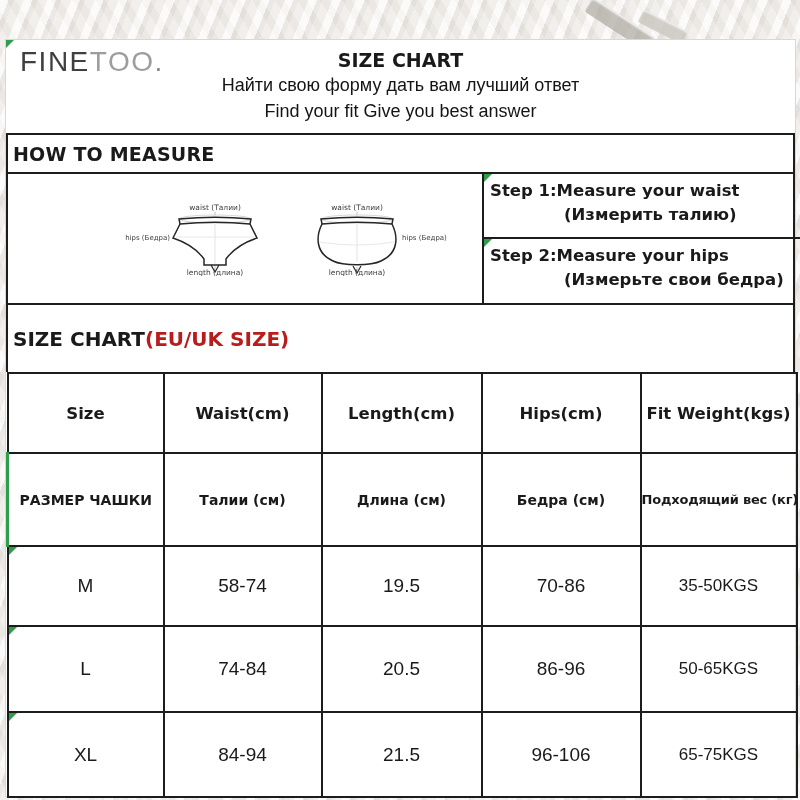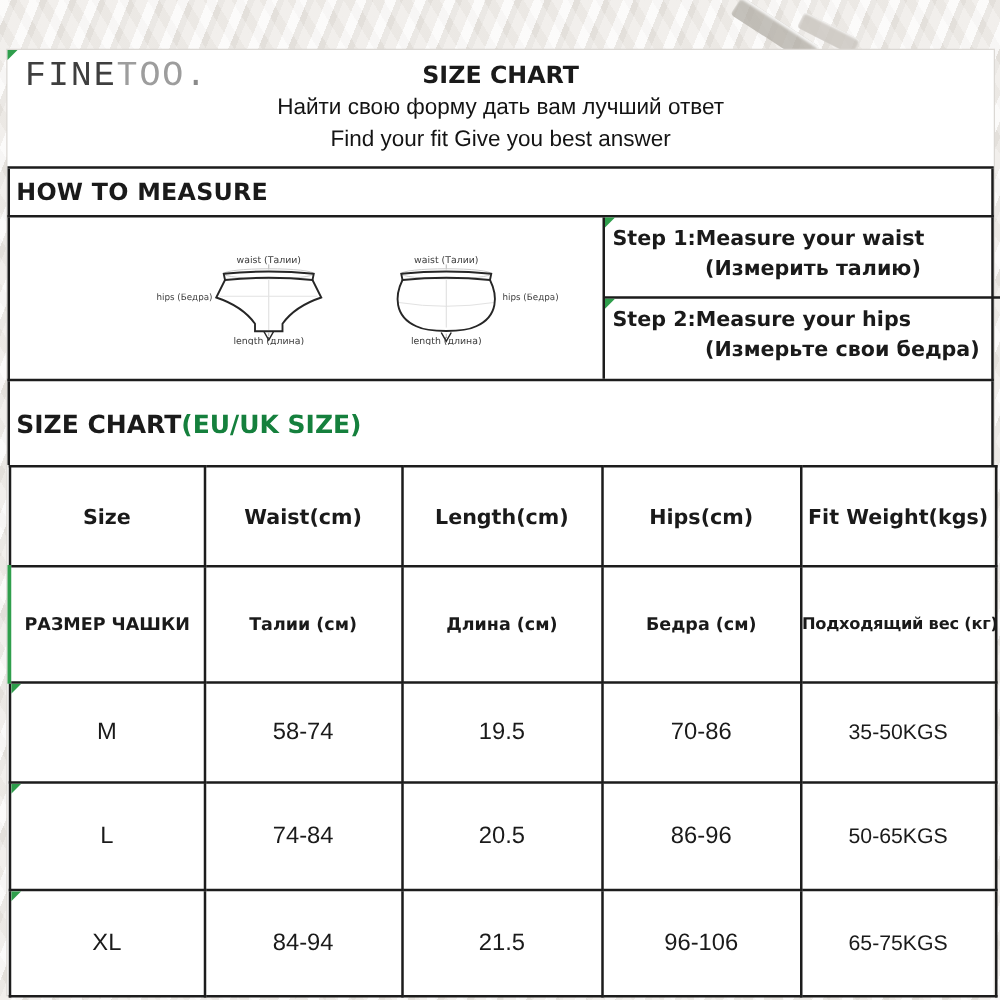--- a/index.html
+++ b/index.html
@@ -25,21 +25,21 @@
 
   
   .panel{position:absolute;left:6px;top:40px;width:789px;height:756px;background:#fff;
          box-shadow:0 0 0 1px #dbd8d4;}
 
   .tri{position:absolute;left:0;top:0;width:0;height:0;
        border-top:8px solid #2f9e4c;border-right:8px solid transparent;z-index:5;}
 
   
   .sec-header{position:absolute;left:0;top:0;width:789px;height:95px;border-bottom:2px solid #1c1c1c;}
-  .logo{position:absolute;left:14px;top:6px;font-family:Liberation Mono, monospace;
+  .logo{position:absolute;left:14px;top:6px;font-family:Liberation Sans, sans-serif;
         font-size:28px;letter-spacing:1.5px;white-space:nowrap;}
   .logo .fine{color:#3f3f3f;}
   .logo .too{color:#9d9d9d;}
   .logo .dot{color:#8a8a8a;}
   .header-center{position:absolute;left:0;top:0;width:789px;height:95px;display:flex;
         flex-direction:column;align-items:center;padding-top:8px;}
   .h-title{font-weight:bold;font-size:19px;line-height:24px;}
   .h-sub{font-family:"Liberation Sans",sans-serif;font-size:18px;line-height:26px;color:#141414;}
 
   
@@ -139,21 +139,21 @@
       </div>
       <div class="step step2">
         <span class="tri"></span>
         <div class="step-en">Step 2:Measure your hips</div>
         <div class="step-ru">(Измерьте свои бедра)</div>
       </div>
     </div>
   </div>
 
   <div class="sec-title">
-    <div class="sc-title"><span>SIZE CHART</span><span style="color: #15803d;">(EU/UK SIZE)</span></div>
+    <div class="sc-title"><span>SIZE CHART</span><span style="color: #b91c1c;">(EU/UK SIZE)</span></div>
   </div>
 
   <table class="sizetable">
     <colgroup>
       <col style="width:156px">
         <col style="width:158px">
         <col style="width:160px">
         <col style="width:159px">
         <col style="width:156px">
     </colgroup>

